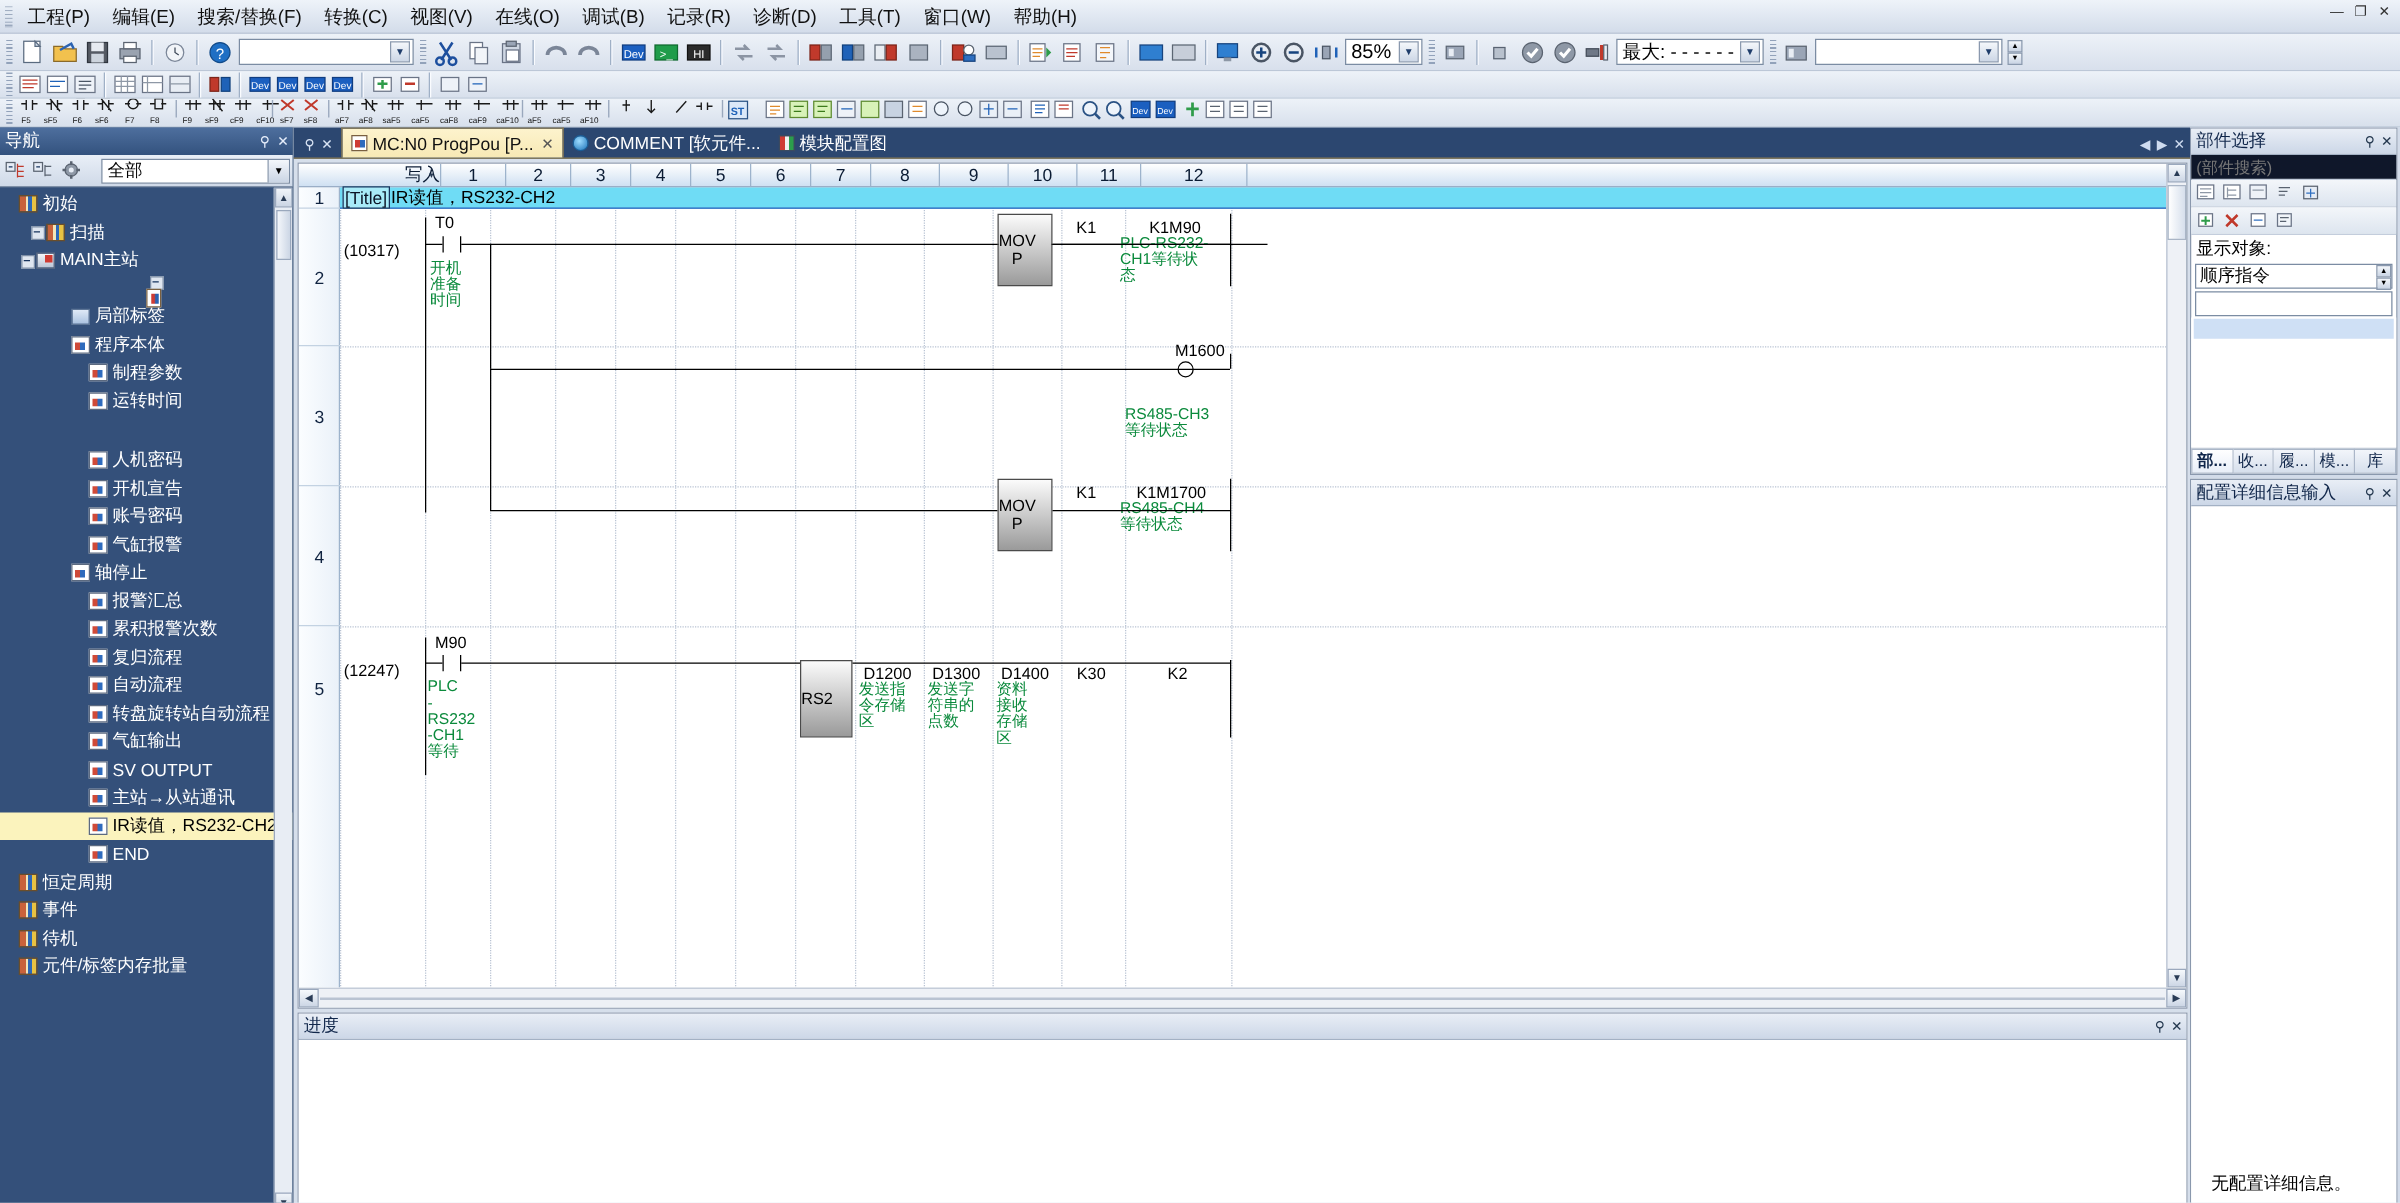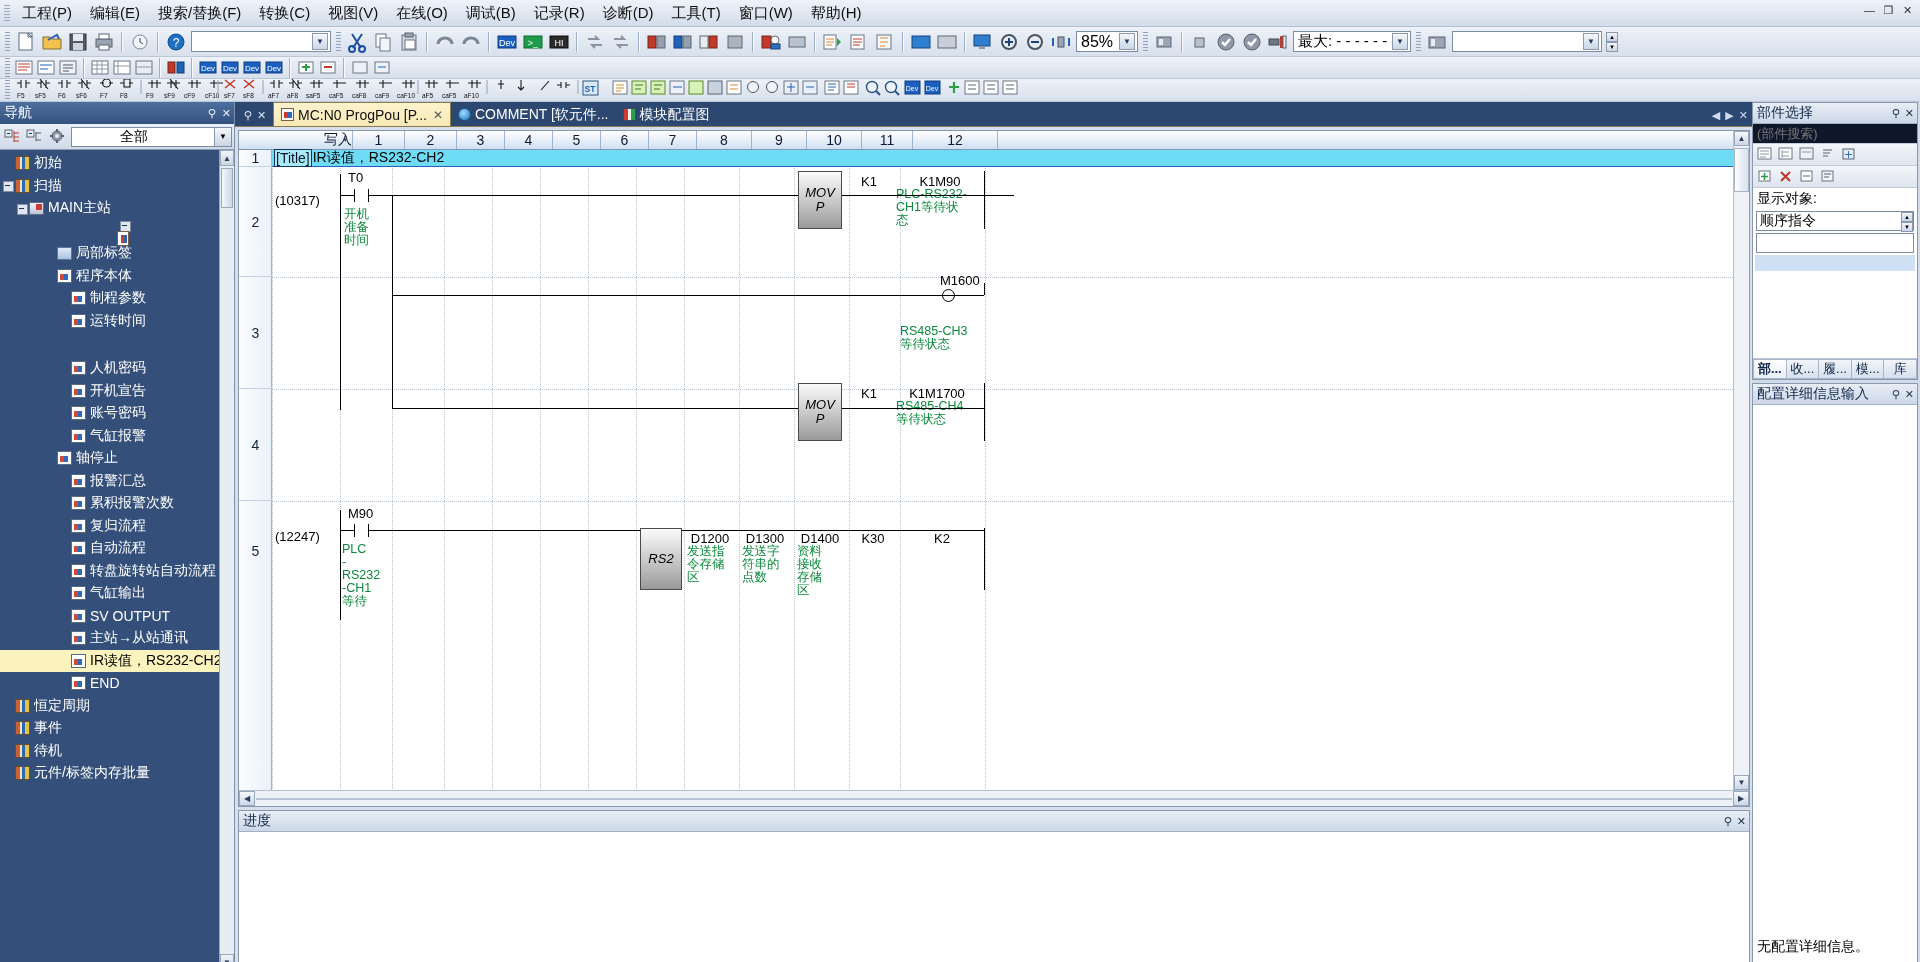--- a/index.html
+++ b/index.html
@@ -65,21 +65,21 @@
               border-right: 1px solid #7f8fa6; }
   .panel-cap { height: 22px; background: linear-gradient(#4e6f9e,#33527e);
                color: #fff; font-size: 14px; display: flex; align-items: center;
                padding: 0 4px; position: relative; }
   .panel-cap .cap-btns { position: absolute; right: 3px; display: flex; gap: 6px;
                          font-size: 11px; color: #e6eefb; }
   .navtools { height: 26px; background: linear-gradient(#e9eff7,#cfd9e8);
               display: flex; align-items: center; padding: 0 2px;
               border-bottom: 1px solid #8c9bb0; }
   .navsel { flex: 1; height: 20px; background: #fff; border: 1px solid #7b8ca3;
-            display: flex; align-items: center; margin-left: 3px; padding-left: 44px; }
+            display: flex; align-items: center; margin-left: 13px; }
   .navsel .txt { flex: 1; padding-left: 4px; font-size: 14px; color: #000; }
   .navsel .arrow { width: 17px; height: 18px; background: linear-gradient(#f4f7fb,#c9d4e4);
                    border-left: 1px solid #8a99ae; display: flex;
                    align-items: center; justify-content: center; font-size: 8px; }
   .tree { flex: 1; overflow: hidden; position: relative;
           background: #34507a; color: #ffffff; font-size: 14px; }
   .tree-inner { padding-top: 2px; }
   .tnode { height: 22.5px; display: flex; align-items: center;
            white-space: nowrap; cursor: default; padding-right: 2px; }
   .tnode.sel { background: #fbf3bd; color: #000; }
@@ -192,22 +192,22 @@
   .contact .bar { position: absolute; top: 0; width: 1px; height: 13px; background: #000; }
   .contact .lb { left: 0; }
   .contact .rb { right: 0; }
   .dev-label { position: absolute; font-size: 13px; color: #000; white-space: nowrap; }
   .cmt { position: absolute; font-size: 12.5px; color: #0b8a3c; line-height: 13px;
          white-space: pre-line; }
   .coil { position: absolute; width: 13px; height: 13px; border: 1px solid #000;
           border-radius: 50%; background: transparent; }
   .instr-box { position: absolute; border: 1px solid #4a4a4a;
                background: linear-gradient(#fbfbfb, #9a9a9a);
-               display: flex; align-items: center; justify-content: center;
-               font-size: 13px; color: #000; text-align: center; line-height: 14px; font-style: italic; }
+               display: flex; align-items: center; justify-content: flex-start;
+               font-size: 13px; color: #000; text-align: center; line-height: 14px; }
   .opnum { position: absolute; font-size: 13px; color: #000; text-align: center; }
 
   
   .rightcol { width: 168px; display: flex; flex-direction: column;
               background: #d2dbe9; }
   .rp { background: #fff; border: 1px solid #8a98ad; margin: 0 2px 3px 0;
         display: flex; flex-direction: column; }
   .rp-cap { height: 21px; background: linear-gradient(#e9eef6,#ccd7e7);
             border-bottom: 1px solid #a3b1c4; display: flex; align-items: center;
             padding: 0 4px; font-size: 14px; color: #10264a; position: relative; }
@@ -758,21 +758,21 @@
           <div class="arrow">▼</div>
         </div>
       </div>
       <div class="tree">
         <div class="tree-inner" id="tree-inner">
             <div class="tnode" style="padding-left: 2px;">
               <span class="exp"></span>
               <span class="tico ico-book"></span>
               <span class="tlabel">初始</span>
             </div>
-            <div class="tnode" style="padding-left: 2px;">
+            <div class="tnode" style="padding-left: 2px; margin-left: 22px;">
               <span class="exp has"></span>
               <span class="tico ico-book"></span>
               <span class="tlabel">扫描</span>
             </div>
             <div class="tnode" style="padding-left: 16px;">
               <span class="exp has"></span>
               <span class="tico ico-plc"></span>
               <span class="tlabel">MAIN主站</span>
             </div>
             <div class="tnode" style="padding-left: 18px; flex-direction: column;">
@@ -1175,20 +1175,20 @@
       <div class="rp" style="flex:1">
         <div class="rp-cap">
           <span>配置详细信息输入</span>
           <span class="cb">
             <span>⚲</span>
             <span>✕</span>
           </span>
         </div>
         <div class="rp-body">
           <div style="position:relative;height:100%">
-            <div class="rp-note" style="position:absolute;bottom:6px;left:0">无配置详细信息。</div>
+            <div class="rp-note" style="position:absolute;bottom:6px;left:12px">无配置详细信息。</div>
           </div>
         </div>
       </div>
     </div>
   </div>
 
 </div>
 
 </body></html>

